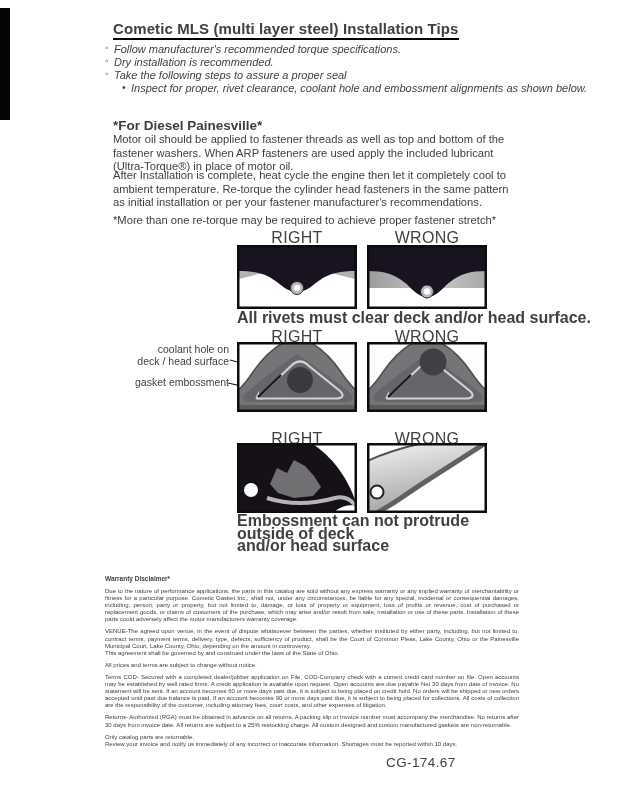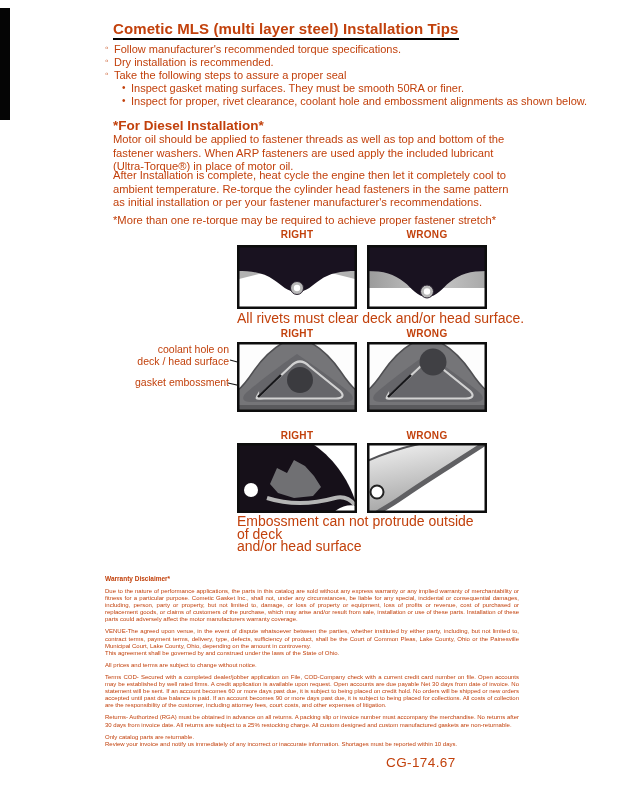--- a/index.html
+++ b/index.html
@@ -1,32 +1,32 @@
 <!DOCTYPE html>
 <html><head>
 <meta charset="utf-8">
 <style>
   html,body{margin:0;padding:0;background:#fff;}
   #page{position:relative;width:618px;height:800px;background:#ffffff;overflow:hidden;
-        font-family:"Liberation Sans","DejaVu Sans",sans-serif;color:#c2410c;}
+        font-family:"Liberation Sans","DejaVu Sans",sans-serif;color:#404040;}
   .abs{position:absolute;}
   .edge-bar{left:0;top:8px;width:10px;height:112px;background:#050505;}
   .title{left:113px;top:20px;font-size:15px;font-weight:bold;border-bottom:2.5px solid #000;
          padding-bottom:1px;letter-spacing:.1px;white-space:nowrap;}
-  .bullets{left:105px;top:43px;font-size:11px;line-height:12.9px;}
+  .bullets{left:105px;top:43px;font-size:11px;line-height:12.9px;font-style:italic;}
   .bullet{position:relative;padding-left:9px;}
   .bullet::before{content:"◦";position:absolute;left:0;top:-1px;font-size:10px;}
   .subbullets{margin-left:17px;}
   .subbullet{position:relative;padding-left:9px;}
   .subbullet::before{content:"•";position:absolute;left:0;font-size:10px;}
   .diesel-heading{left:113px;top:118px;font-size:13.5px;font-weight:bold;}
   .para{left:113px;width:408px;font-size:11.2px;line-height:13.6px;}
   .p1{top:133px;} .p2{top:169px;} .p3{top:214px;}
-  .col-label{width:120px;text-align:center;font-size:10px;font-weight:bold;letter-spacing:.3px;}
-  .caption{font-size:14px;line-height:12.5px;}
+  .col-label{width:120px;text-align:center;font-size:16px;font-weight:normal;letter-spacing:.3px;}
+  .caption{font-size:16px;line-height:12.5px;font-weight:bold;}
   .prewrap{white-space:pre-line;}
   .callout{font-size:10.5px;line-height:12px;text-align:right;width:125px;}
   .fineprint{left:105px;top:575px;width:414px;}
   .fineprint h4{margin:0 0 6px 0;font-size:6.5px;font-weight:bold;}
   .fineprint p{margin:0 0 5px 0;font-size:6px;line-height:7.1px;text-align:justify;white-space:pre-line;}
   .page-number{left:386px;top:755px;font-size:13.5px;letter-spacing:.4px;}
   svg{display:block;}
 </style>
 </head>
 <body>
@@ -35,26 +35,25 @@
 
   <div class="abs edge-bar"></div>
 
   <div class="abs title">Cometic MLS (multi layer steel) Installation Tips</div>
 
   <div class="abs bullets">
     <div class="bullet">Follow manufacturer's recommended torque specifications.</div>
     <div class="bullet">Dry installation is recommended.</div>
     <div class="bullet">Take the following steps to assure a proper seal</div>
     <div class="subbullets">
-      <div class="subbullet">Inspect gasket mating surfaces.  They must be smooth 50RA or finer.</div>
       <div class="subbullet">Inspect for proper, rivet clearance, coolant hole and embossment alignments as shown below.</div>
     </div>
   </div>
 
-  <div class="abs diesel-heading">*For Diesel Installation*</div>
+  <div class="abs diesel-heading">*For Diesel Painesville*</div>
   <div class="abs para p1">Motor oil should be applied to fastener threads as well as top and bottom of the fastener washers. When ARP fasteners are used apply the included lubricant (Ultra-Torque®) in place of motor oil.</div>
   <div class="abs para p2">After Installation is complete, heat cycle the engine then let it completely cool to ambient temperature. Re-torque the cylinder head fasteners in the same pattern as initial installation or per your fastener manufacturer's recommendations.</div>
   <div class="abs para p3">*More than one re-torque may be required to achieve proper fastener stretch*</div>
 
   <div class="abs col-label" style="left:237px;top:229px;">RIGHT</div>
   <div class="abs col-label" style="left:367px;top:229px;">WRONG</div>
 
   <div class="abs" style="left:237px;top:245px;">
     <svg width="120" height="64" viewBox="0 0 120 64">
       <rect width="120" height="64" fill="#ffffff"></rect>

